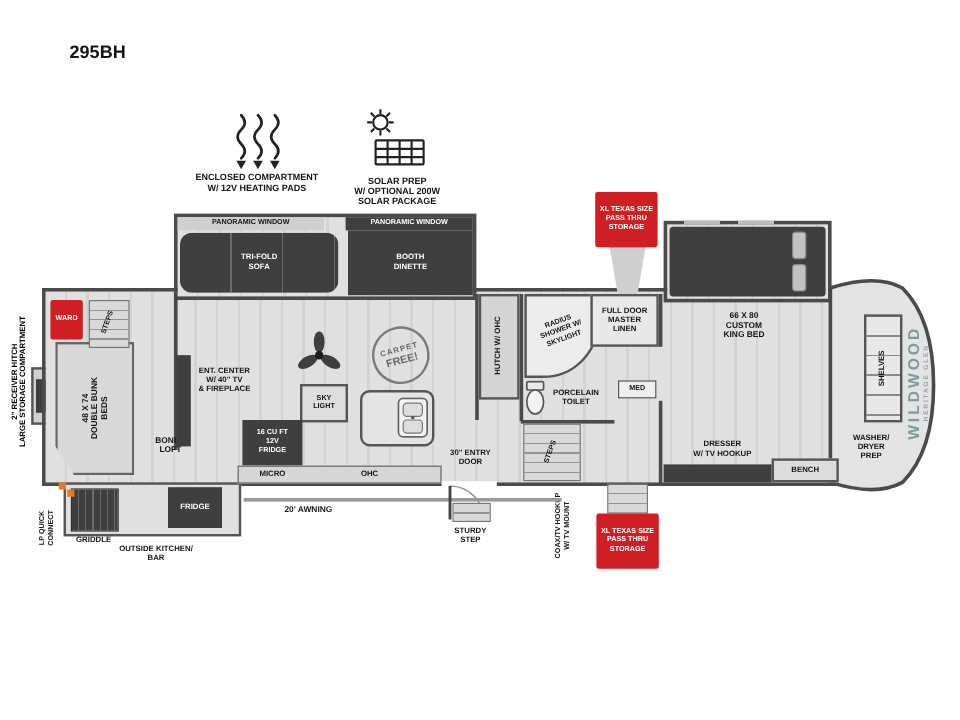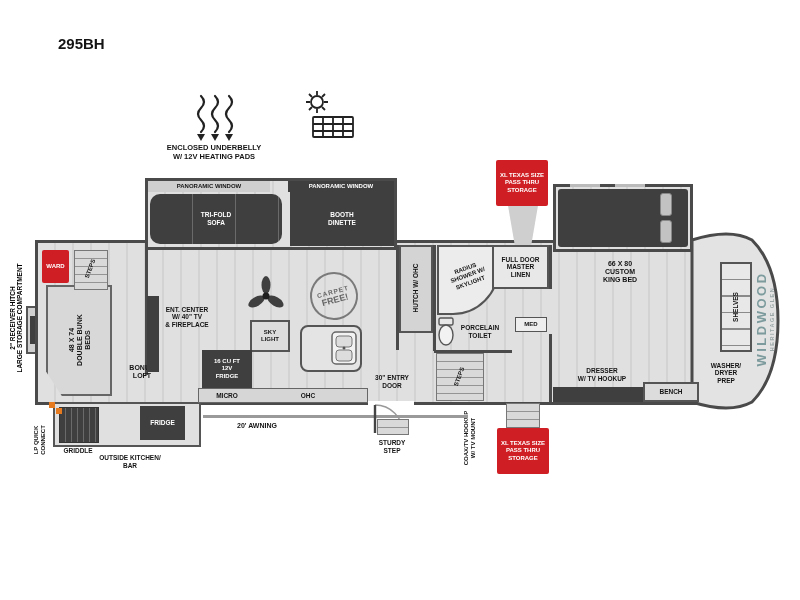--- a/index.html
+++ b/index.html
@@ -32,33 +32,36 @@
       <path d="M28 4 q6 6 0 12 q-6 6 0 12 q6 6 0 12"></path>
       <path d="M42 4 q6 6 0 12 q-6 6 0 12 q6 6 0 12"></path>
     </g>
     <g fill="#222">
       <path d="M14 49 l-4 -7 h8 z"></path>
           <path d="M28 49 l-4 -7 h8 z"></path>
           <path d="M42 49 l-4 -7 h8 z"></path>
     </g>
   </svg>
 </div>
-<div class="lbl" style="left:156px;top:143px;width:116px;height:20px;font-size:7.5px;">ENCLOSED UNDERBELLY
+<div class="lbl" style="left:156px;top:143px;width:116px;height:20px;font-size:7.5px;">ENCLOSED COMPARTMENT
 W/ 12V HEATING PADS</div>
 
 <div class="abs" style="left:300px;top:90px;width:62px;height:54px;">
   <svg width="62" height="54" viewBox="0 0 62 54">
     <g stroke="#222" stroke-width="1.8" fill="none">
       <circle cx="17" cy="12" r="6"></circle>
       <path d="M17 1 v4 M17 19 v4 M6 12 h4 M24 12 h4 M9 4 l3 3 M22 17 l3 3 M25 4 l-3 3 M12 17 l-3 3"></path>
       <rect x="13" y="27" width="40" height="20" rx="1"></rect>
       <path d="M13 34 h40 M13 41 h40 M23 27 v20 M33 27 v20 M43 27 v20"></path>
     </g>
   </svg>
 </div>
+<div class="lbl" style="left:286px;top:146px;width:90px;height:28px;font-size:7.5px;">SOLAR PREP
+W/ OPTIONAL 200W
+SOLAR PACKAGE</div>
 
 <div class="abs" style="left:-69px;top:308px;width:170px;height:20px;transform:rotate(-90deg);display:flex;flex-direction:column;align-items:center;justify-content:center;">
   <div style="font-size:6.5px;font-weight:bold;">2" RECEIVER HITCH</div>
   <div style="font-size:6.5px;font-weight:bold;">LARGE STORAGE COMPARTMENT</div>
 </div>
 
 <div class="box" style="left:26px;top:306px;width:22px;height:48px;background:#d0d0d0;"></div>
 <div class="dark" style="left:30px;top:316px;width:13px;height:28px;"></div>
 
 <div class="abs floor" style="left:35px;top:240px;width:672px;height:165px;border:3px solid #4a4a4a;"></div>

